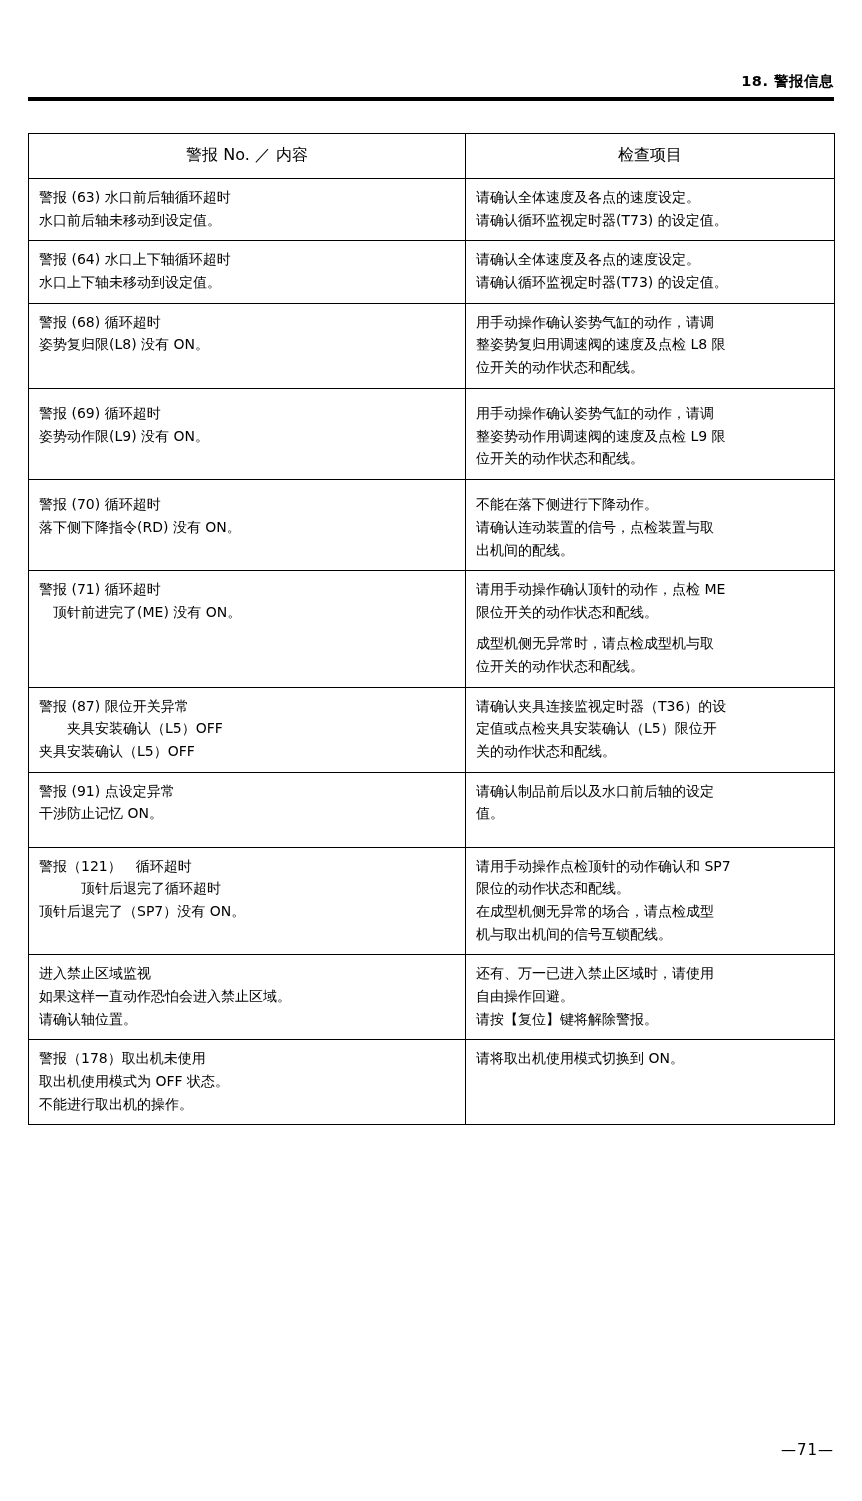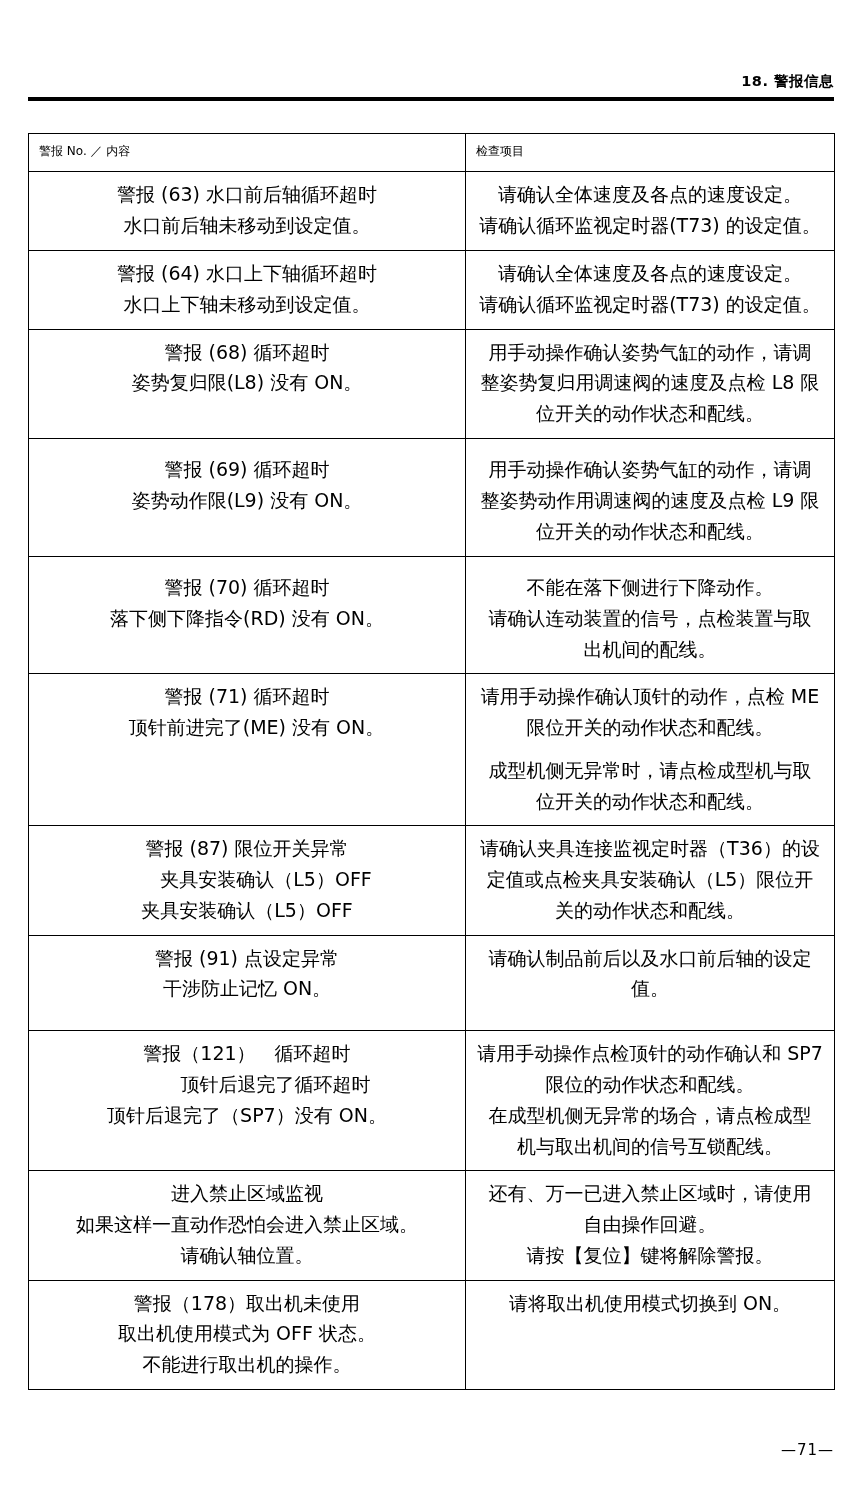--- a/index.html
+++ b/index.html
@@ -42,29 +42,28 @@
     top: 133px;
     left: 28px;
     width: 806px;
     border-collapse: collapse;
     table-layout: fixed;
   }
   table.alarm td, table.alarm th {
     border: 1px solid #000000;
     vertical-align: top;
     padding: 7px 10px 9px 10px;
-    font-size: 19px;
+    font-size: 14px;
     line-height: 1.62;
     font-weight: normal;
+  }
+  table.alarm thead th {
     text-align: center;
-  }
-  table.alarm thead th {
-    text-align: left;
     padding: 8px 10px 10px 10px;
-    font-size: 12px;
+    font-size: 16px;
   }
   table.alarm .col-left { width: 437px; }
   table.alarm .col-right { width: 369px; }
   .cell-line { display: block; }
   .gap-line { display: block; height: 0.45em; }
   .footer {
     position: absolute;
     bottom: 42px;
     right: 28px;
     font-size: 15px;

